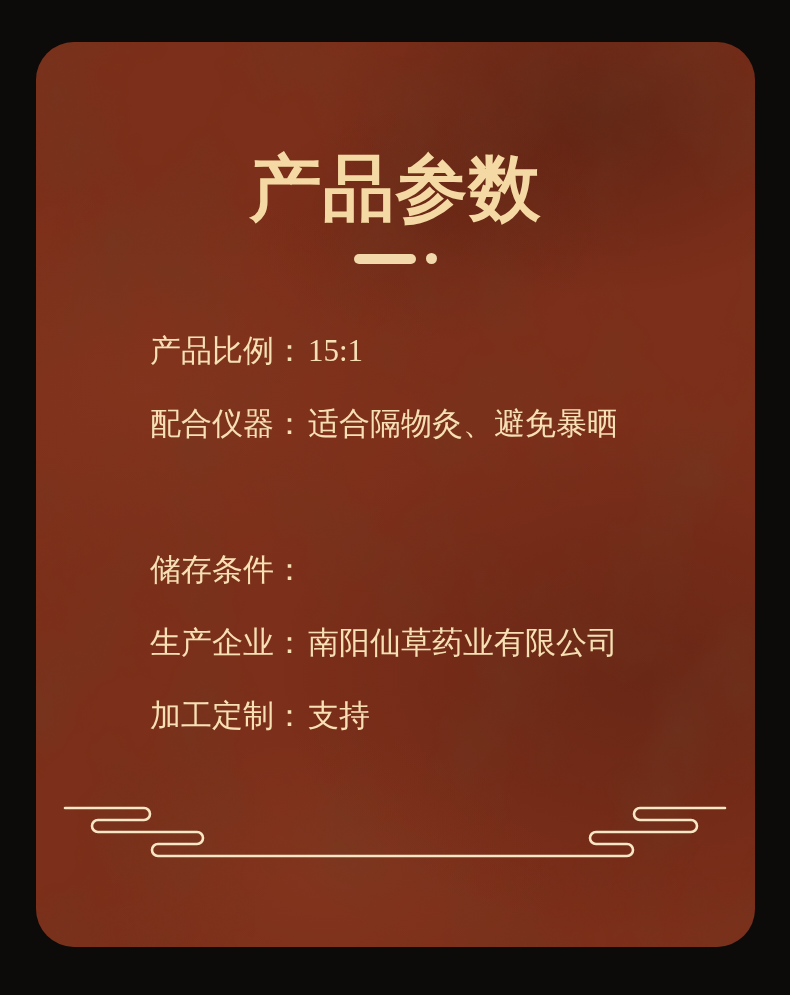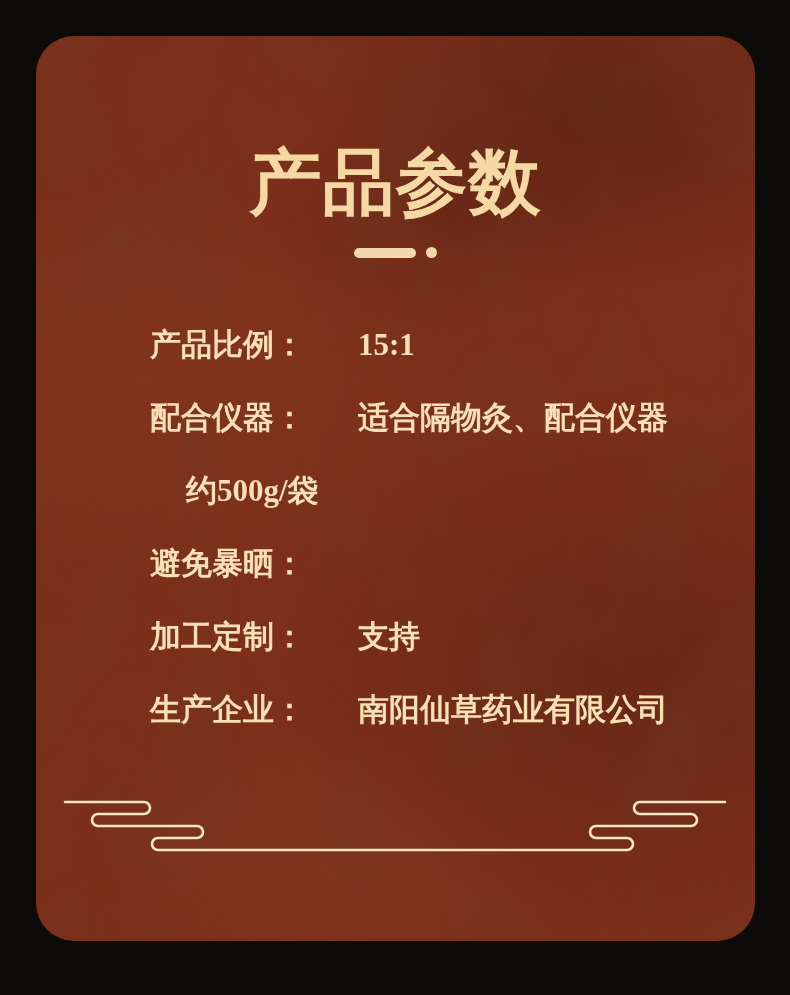--- a/index.html
+++ b/index.html
@@ -11,21 +11,21 @@
   .page {
     position: relative;
     width: 790px;
     height: 995px;
     background: #0d0b09;
     overflow: hidden;
   }
   .panel {
     position: absolute;
     left: 36px;
-    top: 36px;
+    top: 42px;
     width: 719px;
     height: 905px;
     border-radius: 38px;
     overflow: hidden;
     background:
       radial-gradient(ellipse 420px 280px at 78% 8%,  rgba(30,8,4,0.28),  rgba(30,8,4,0) 65%),
       radial-gradient(ellipse 520px 340px at 15% 38%, rgba(145,62,36,0.30), rgba(145,62,36,0) 60%),
       radial-gradient(ellipse 600px 420px at 85% 70%, rgba(52,16,8,0.26),  rgba(52,16,8,0) 62%),
       radial-gradient(ellipse 380px 240px at 40% 92%, rgba(150,68,40,0.25), rgba(150,68,40,0) 60%),
       radial-gradient(ellipse 300px 200px at 55% 20%, rgba(60,20,10,0.18), rgba(60,20,10,0) 60%),
@@ -75,31 +75,29 @@
   .specs {
     margin: 67px 0 0 114px;
   }
   .spec-row {
     display: flex;
     align-items: center;
     font-size: 31px;
     line-height: 40px;
     height: 40px;
     margin-bottom: 33px;
-    font-weight: 700;
+    font-weight: 400;
     color: #f6e0b4;
-    gap: 14px;
   }
   .spec-label {
     flex: 0 0 158px;
     white-space: nowrap;
   }
   .spec-value {
     white-space: nowrap;
-    margin-left: 36px;
   }
   .ornament {
     position: absolute;
     left: 0;
     top: 754px;
     width: 719px;
     height: 68px;
     z-index: 2;
   }
 </style>
@@ -131,35 +129,34 @@
         <span class="dot"></span>
       </div>
 
       <div class="specs">
         <div class="spec-row">
           <span class="spec-label">产品比例：</span>
           <span class="spec-value">15:1</span>
         </div>
         <div class="spec-row">
           <span class="spec-label">配合仪器：</span>
-          <span class="spec-value">适合隔物灸、配合仪器</span>
+          <span class="spec-value">适合隔物灸、避免暴晒</span>
         </div>
         <div class="spec-row">
-          <span class="spec-value">约500g/袋</span>
         </div>
         <div class="spec-row">
-          <span class="spec-label">避免暴晒：</span>
+          <span class="spec-label">储存条件：</span>
+        </div>
+        <div class="spec-row">
+          <span class="spec-label">生产企业：</span>
+          <span class="spec-value">南阳仙草药业有限公司</span>
         </div>
         <div class="spec-row">
           <span class="spec-label">加工定制：</span>
           <span class="spec-value">支持</span>
-        </div>
-        <div class="spec-row">
-          <span class="spec-label">生产企业：</span>
-          <span class="spec-value">南阳仙草药业有限公司</span>
         </div>
       </div>
 
       <svg class="ornament" viewBox="36 794 719 68" aria-hidden="true">
         <path d="M65,806 H144 a6,6 0 0 1 0,12 H98 a6,6 0 0 0 0,12 H197 a6,6 0 0 1 0,12 H158 a6,6 0 0 0 0,12 H627 a6,6 0 0 0 0,-12 H596 a6,6 0 0 1 0,-12 H691 a6,6 0 0 0 0,-12 H640 a6,6 0 0 1 0,-12 H725" fill="none" stroke="#f8e6c4" stroke-width="2.6" stroke-linecap="round"></path>
       </svg>
 
     </div>
   </div>
 </div>

